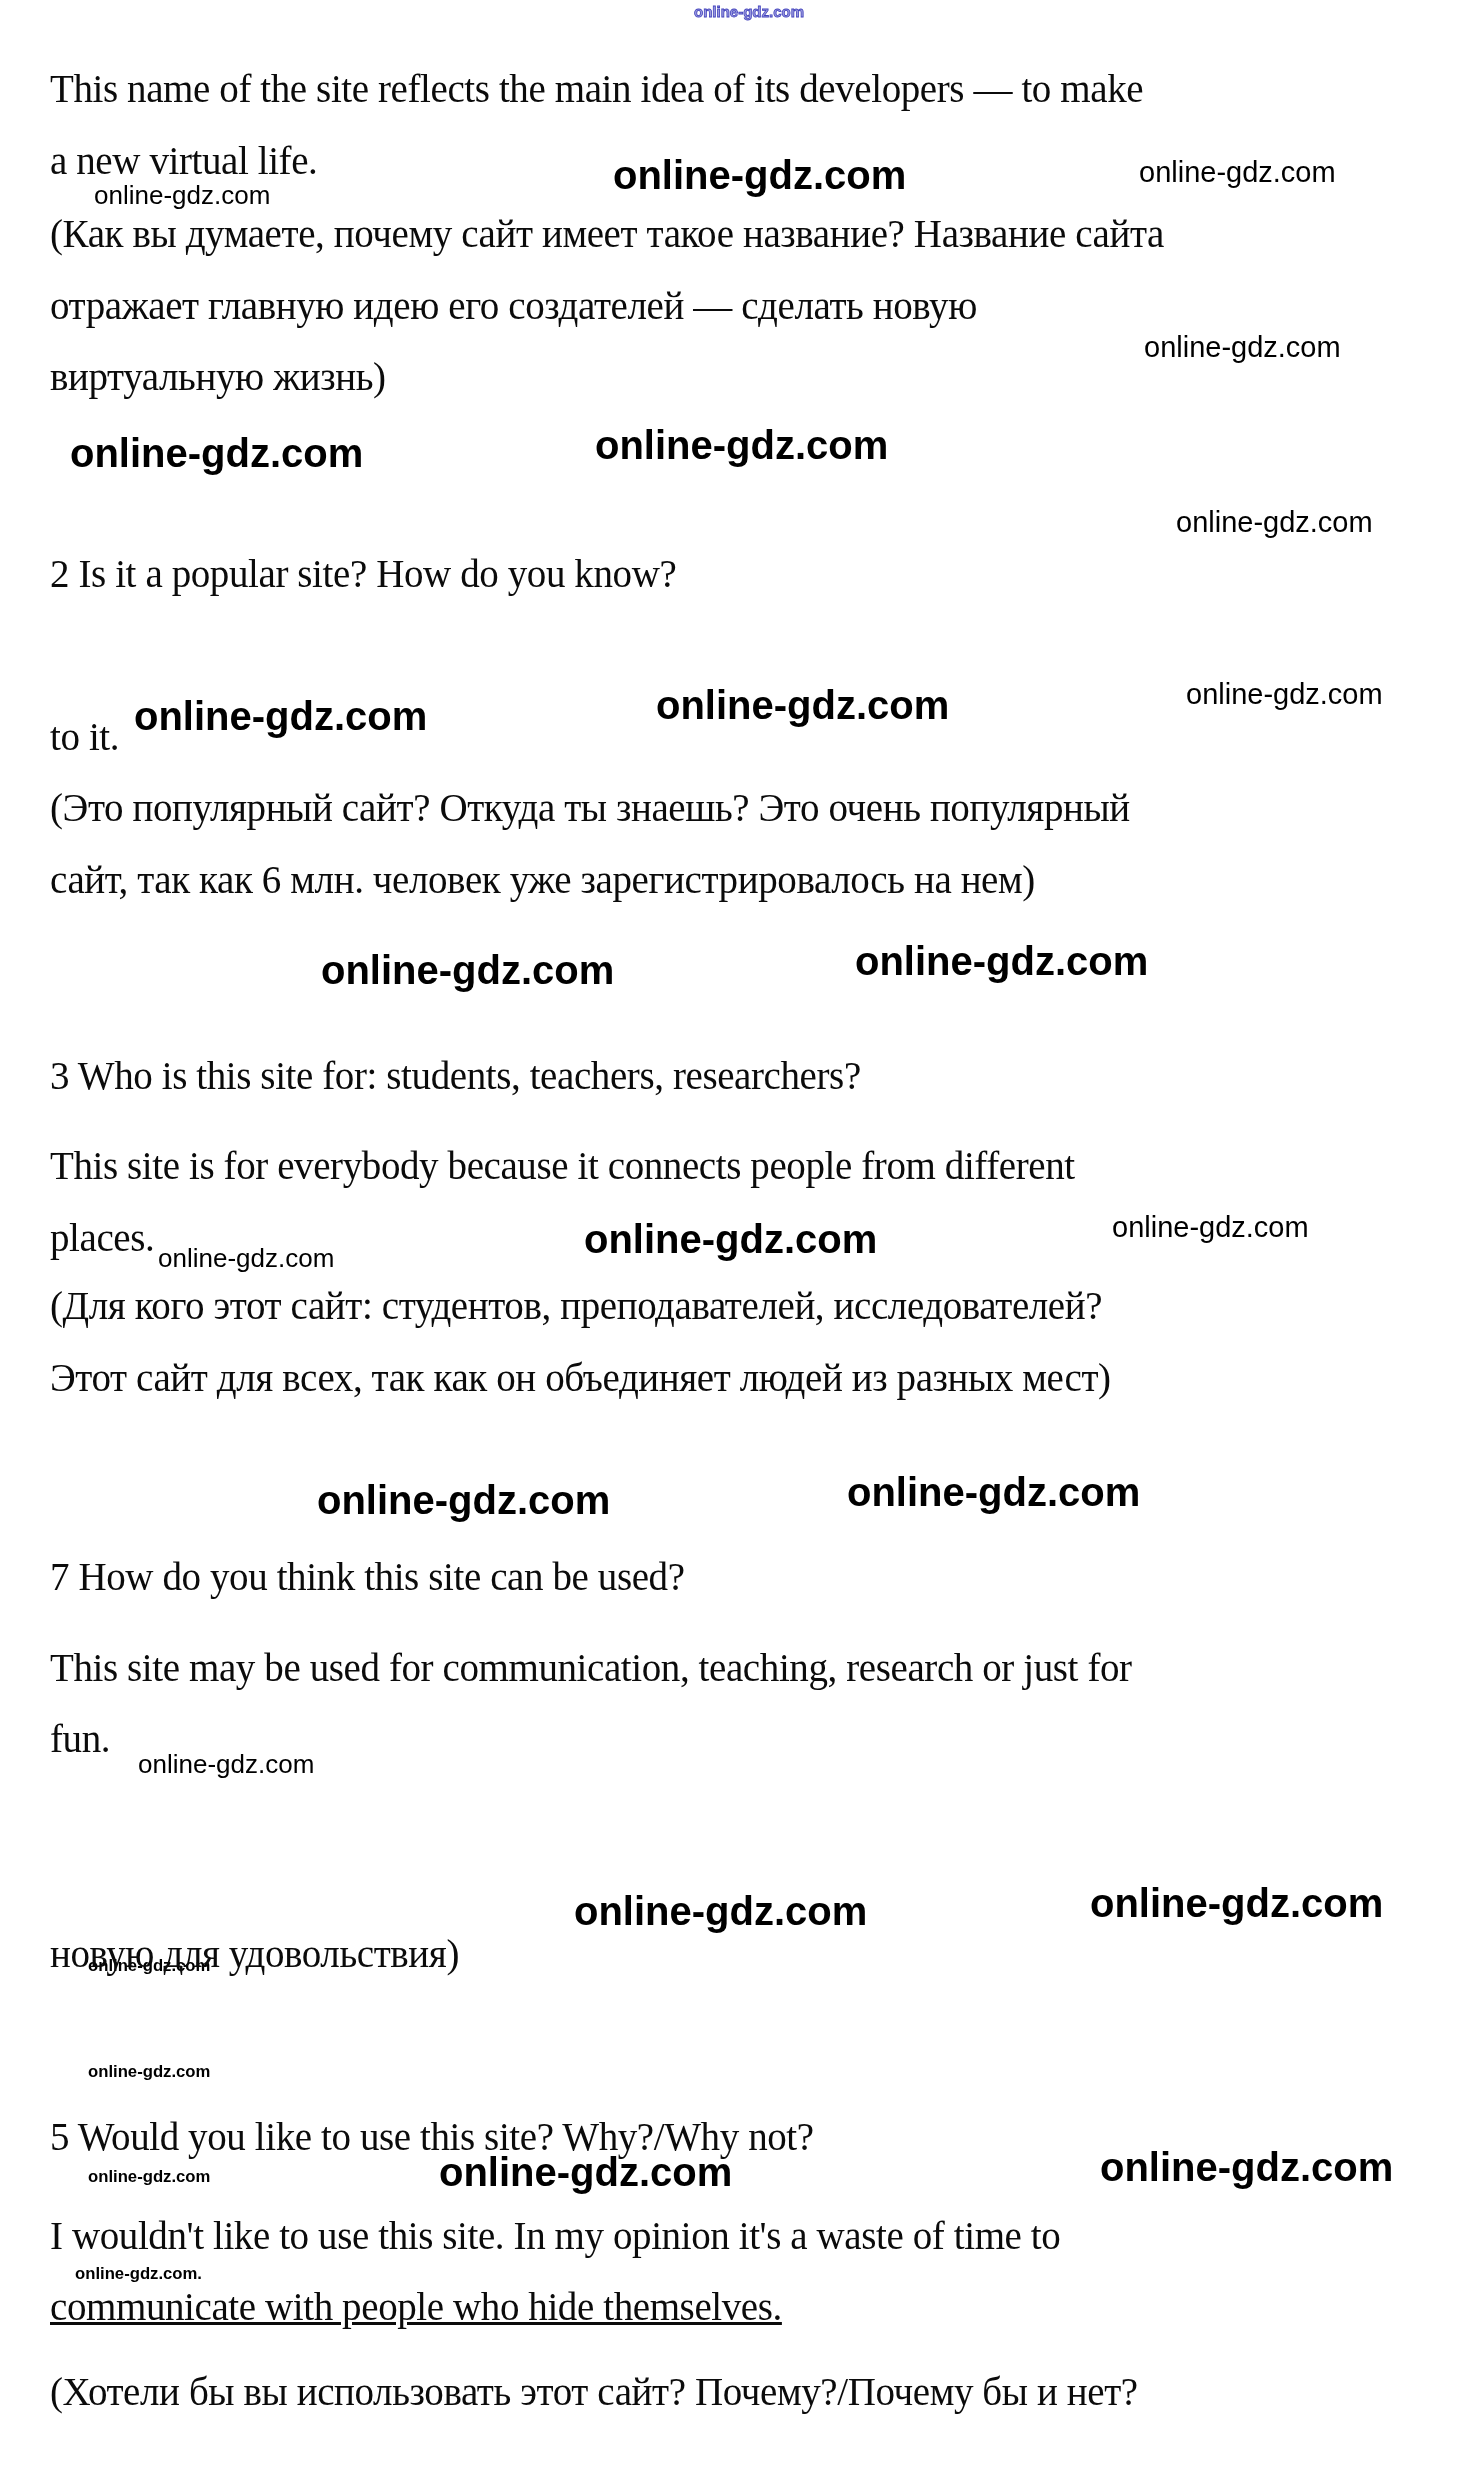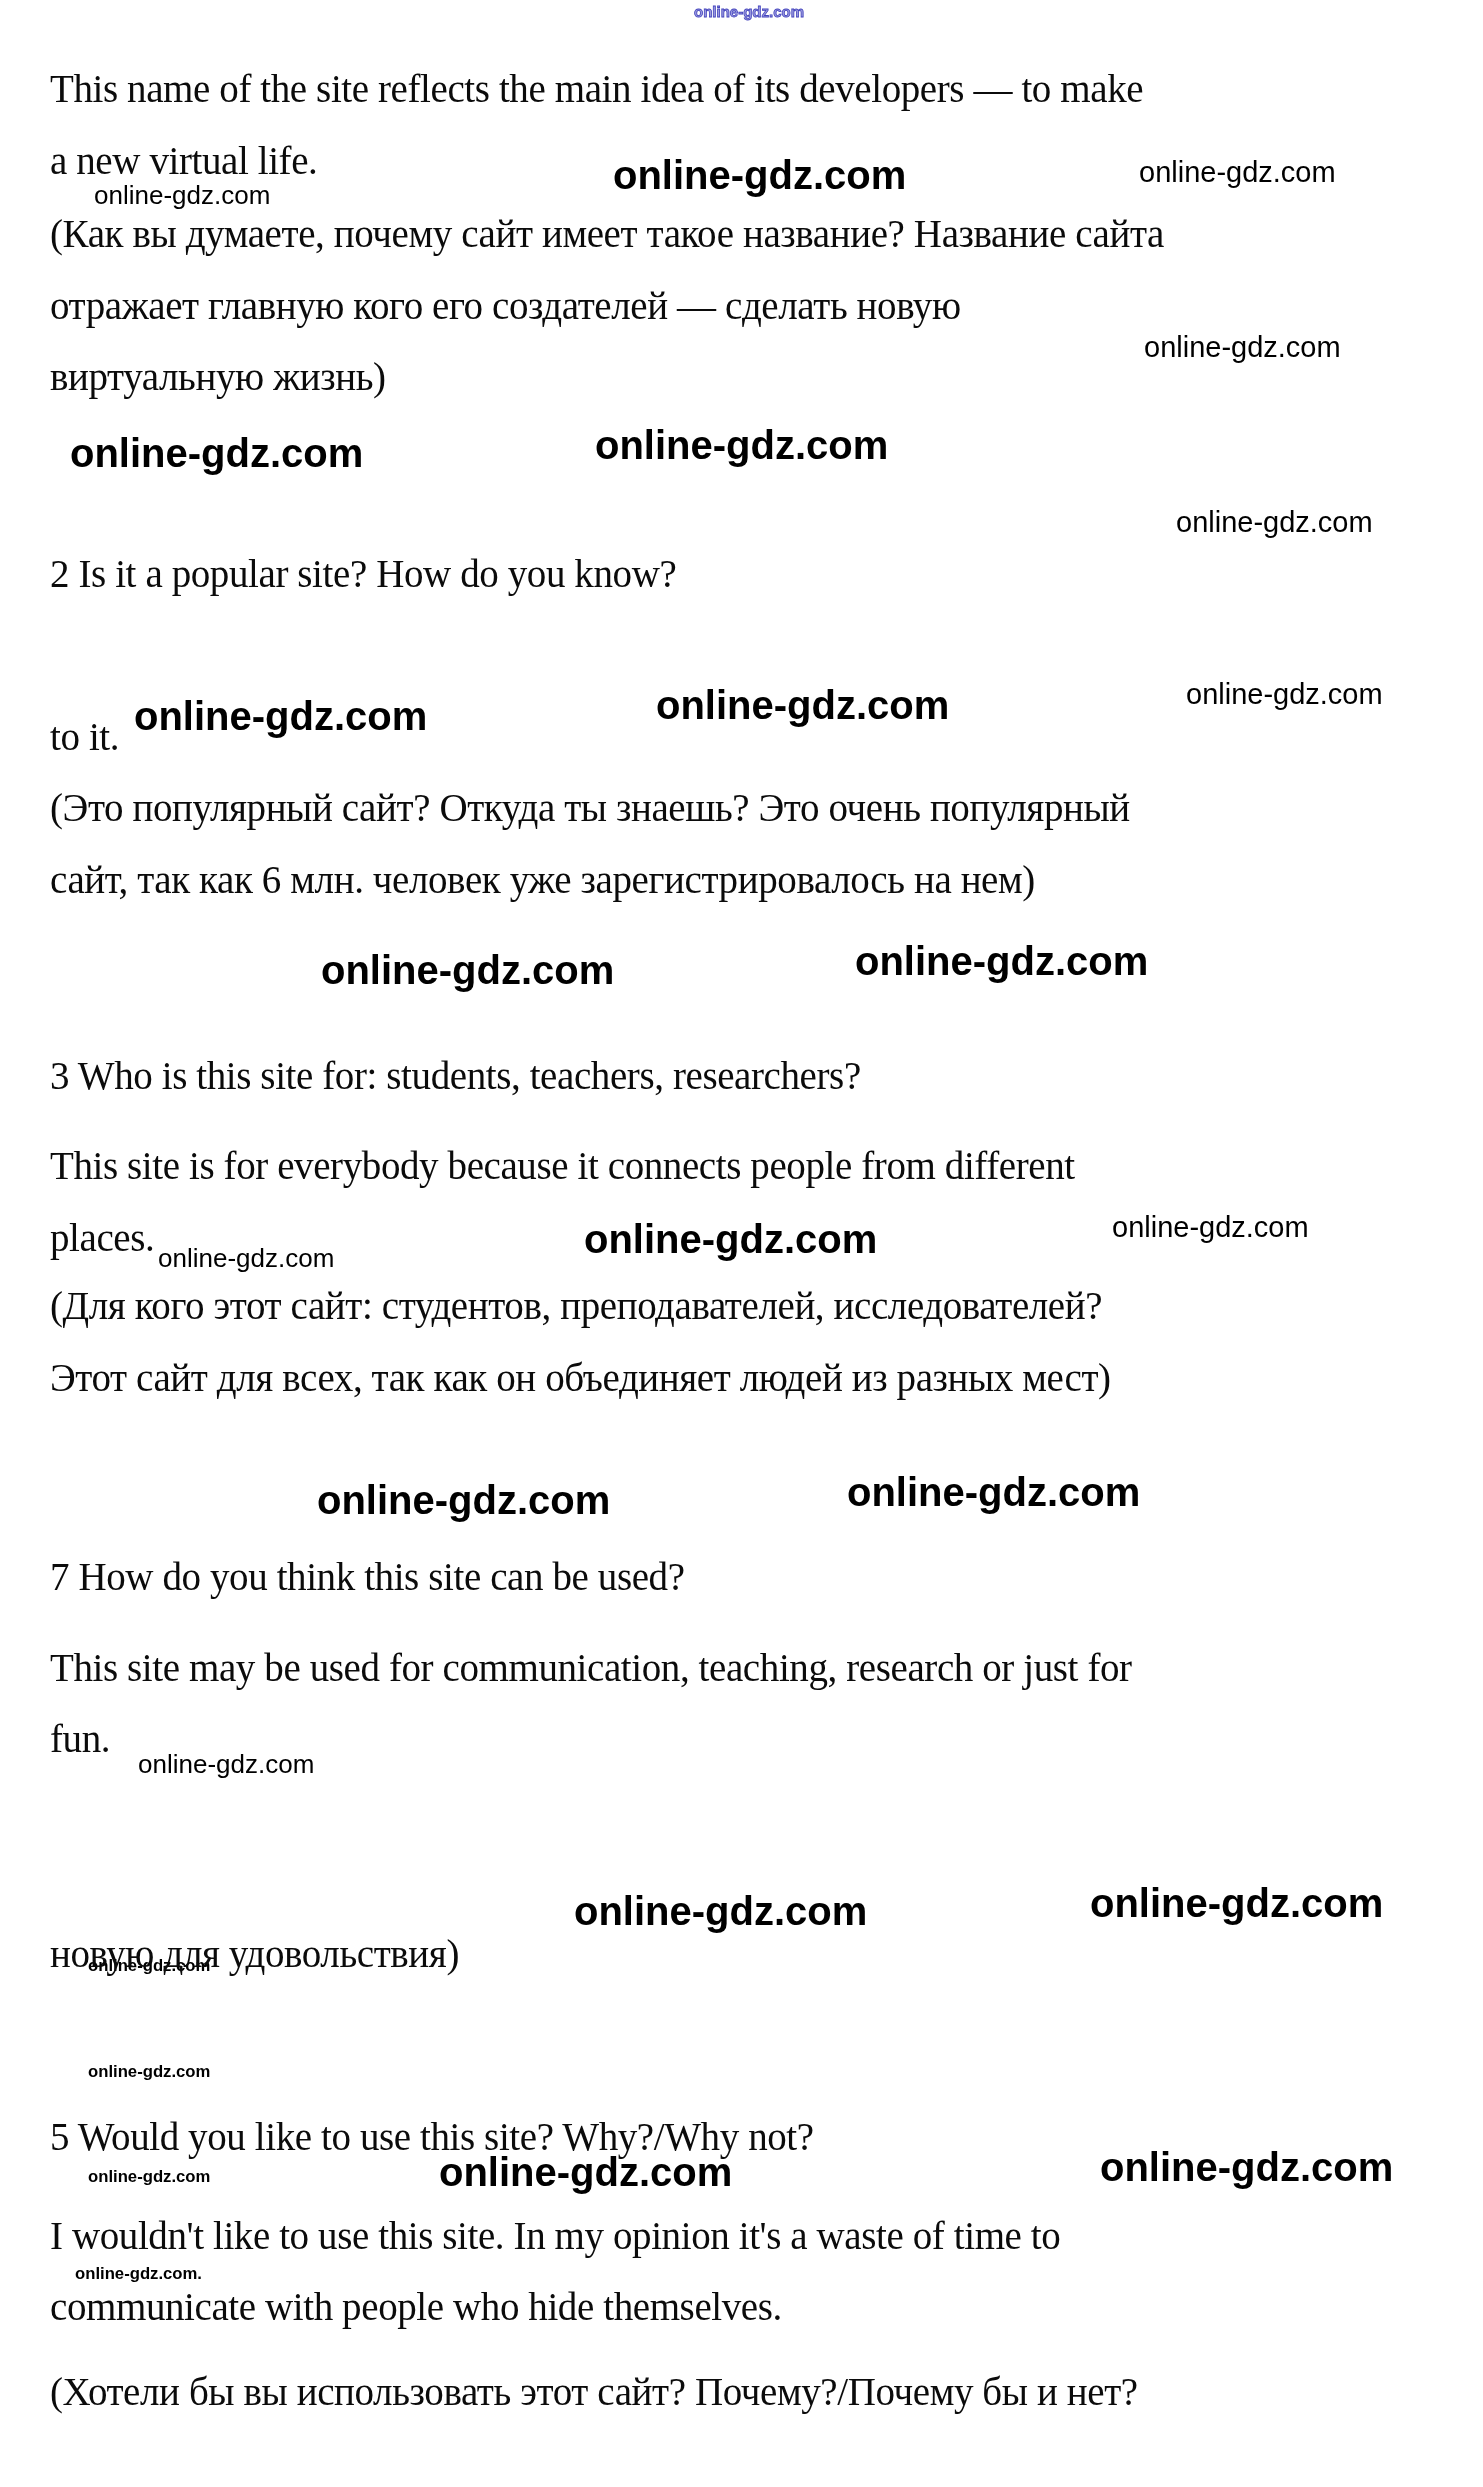--- a/index.html
+++ b/index.html
@@ -85,38 +85,38 @@
 
   <span class="wm wm-xl" style="left:439px;  top:2150px;">online-gdz.com</span>
   <span class="wm wm-xl" style="left:1100px; top:2145px;">online-gdz.com</span>
 
   <span class="wm wm-xs" style="left:75px;   top:2264px;">online-gdz.com.</span>
 
   <div class="line" style="top:54px;">This name of the site reflects the main idea of its developers — to make</div>
   <div class="line" style="top:126px;">a new virtual life.</div>
 
   <div class="line" style="top:199px;">(Как вы думаете, почему сайт имеет такое название? Название сайта</div>
-  <div class="line" style="top:271px;">отражает главную кого его создателей — сделать новую</div>
+  <div class="line" style="top:271px;">отражает главную идею его создателей — сделать новую</div>
   <div class="line" style="top:342px;">виртуальную жизнь)</div>
 
   <div class="line" style="top:539px;">2 Is it a popular site? How do you know?</div>
   <div class="line" style="top:702px;">to it.</div>
   <div class="line" style="top:773px;">(Это популярный сайт? Откуда ты знаешь? Это очень популярный</div>
   <div class="line" style="top:845px;">сайт, так как 6 млн. человек уже зарегистрировалось на нем)</div>
 
   <div class="line" style="top:1041px;">3 Who is this site for: students, teachers, researchers?</div>
   <div class="line" style="top:1131px;">This site is for everybody because it connects people from different</div>
   <div class="line" style="top:1203px;text-align:right;">places.</div>
   <div class="line" style="top:1271px;">(Для кого этот сайт: студентов, преподавателей, исследователей?</div>
   <div class="line" style="top:1343px;">Этот сайт для всех, так как он объединяет людей из разных мест)</div>
 
   <div class="line" style="top:1542px;">7 How do you think this site can be used?</div>
   <div class="line" style="top:1633px;">This site may be used for communication, teaching, research or just for</div>
   <div class="line" style="top:1704px;">fun.</div>
   <div class="line" style="top:1919px;">новую для удовольствия)</div>
 
   <div class="line" style="top:2102px;">5 Would you like to use this site? Why?/Why not?</div>
   <div class="line" style="top:2201px;">I wouldn't like to use this site. In my opinion it's a waste of time to</div>
-  <div class="line" style="top:2272px;">communicate with people who hide themselves.</div>
+  <div class="line" style="top:2272px;text-decoration:underline;">communicate with people who hide themselves.</div>
   <div class="line" style="top:2357px;">(Хотели бы вы использовать этот сайт? Почему?/Почему бы и нет?</div>
 
 </div>
 
 
 </body></html>

